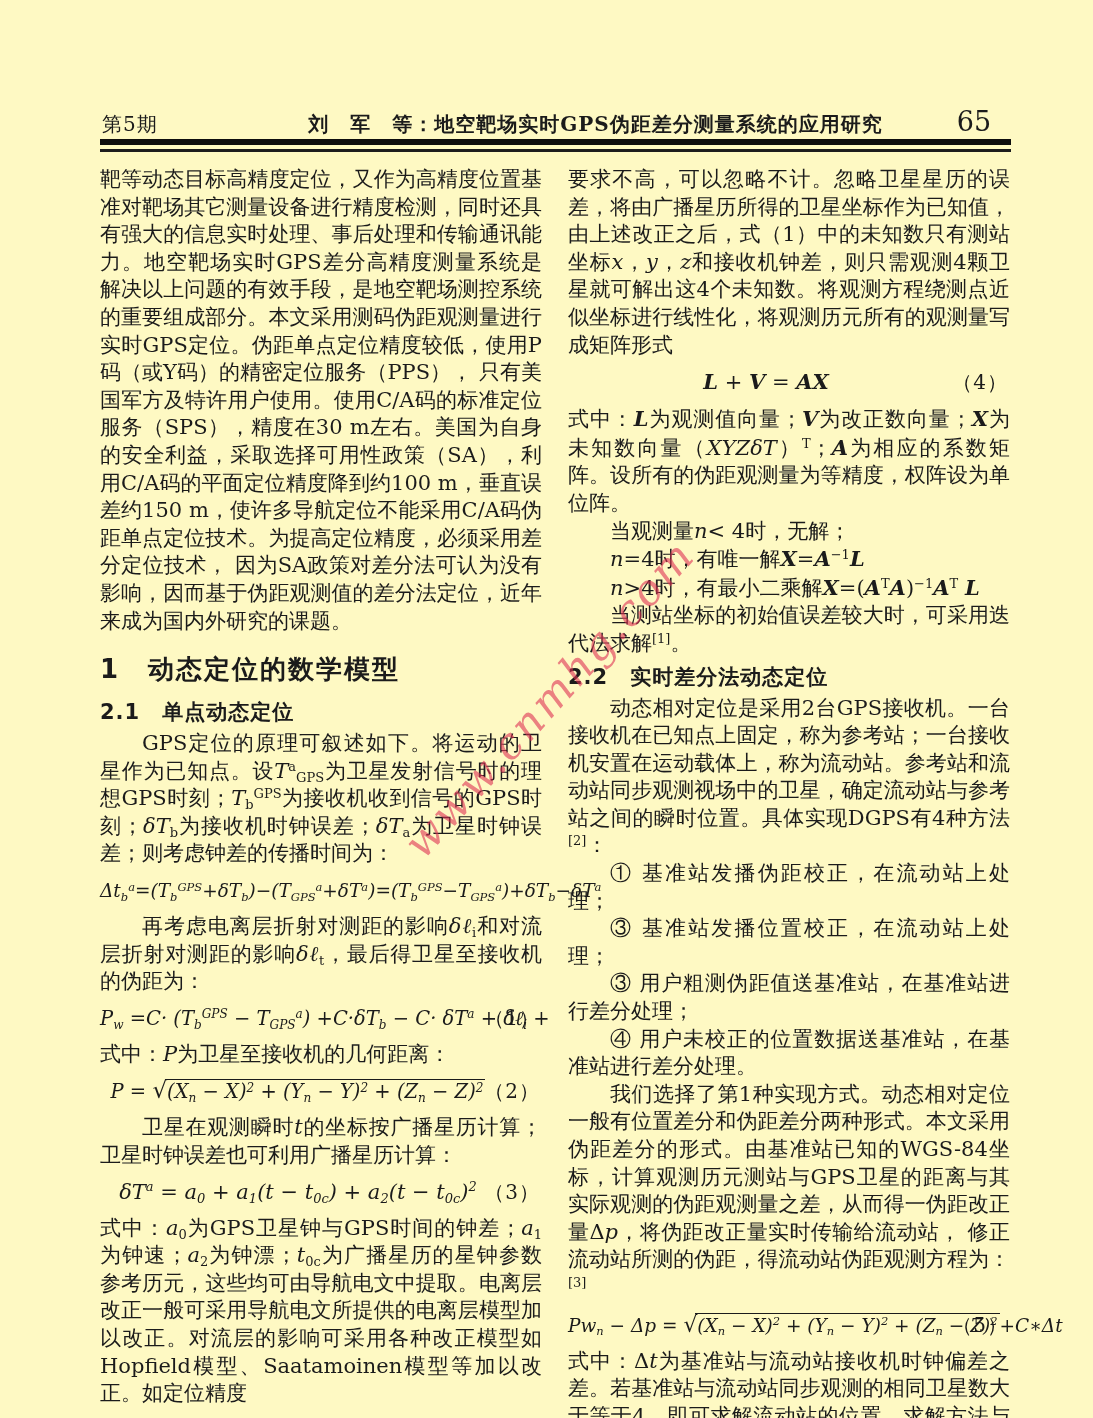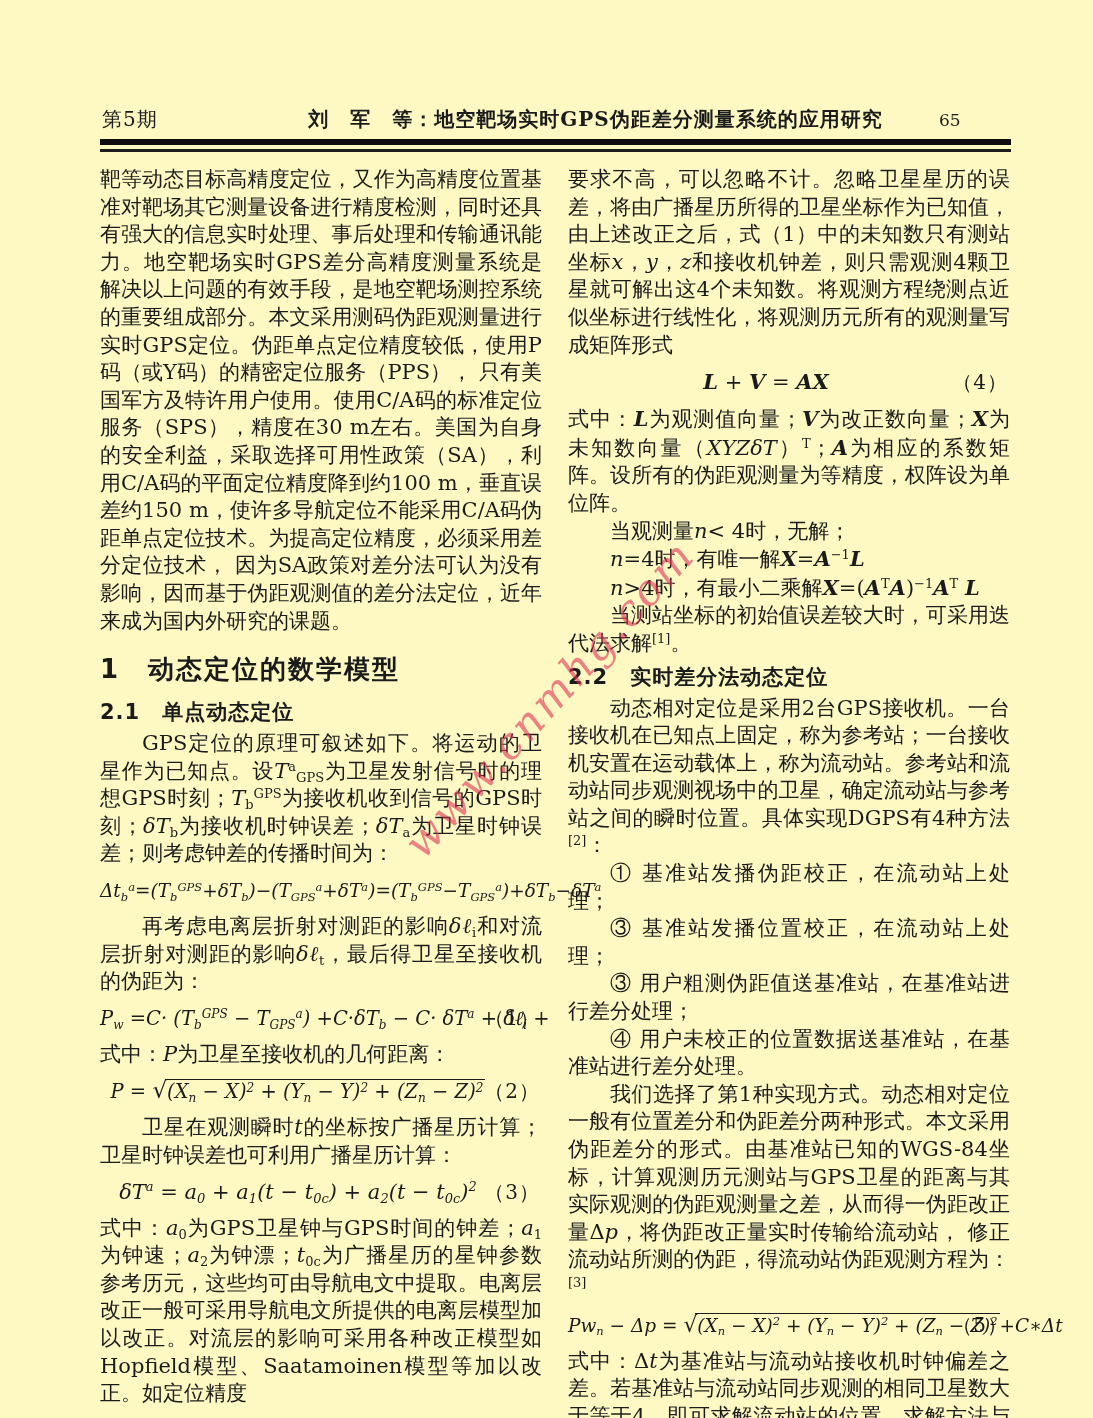--- a/index.html
+++ b/index.html
@@ -13,21 +13,21 @@
     color:#1b1b1b;
   }
   
   .header{
     position:absolute;top:106px;left:102px;right:84px;
     display:flex;align-items:baseline;
     font-size:20px;
   }
   .issue{width:150px;letter-spacing:1px;}
   .rtitle{flex:1;text-align:center;letter-spacing:1px;font-weight:bold;}
-  .pnum{width:70px;text-align:left;font-size:17px;}
+  .pnum{width:70px;text-align:center;font-size:27px;}
   .rules{position:absolute;top:139px;left:100px;right:82px;}
   .rule-thick{height:6px;background:#0e0e0e;}
   .rule-thin{height:3px;background:#1d1d1d;margin-top:4px;}
 
   
   .columns{
     position:absolute;top:166px;left:100px;width:910px;
     display:flex;gap:26px;
   }
   .col{width:442px;font-size:21px;line-height:27.6px;text-align:justify;}

